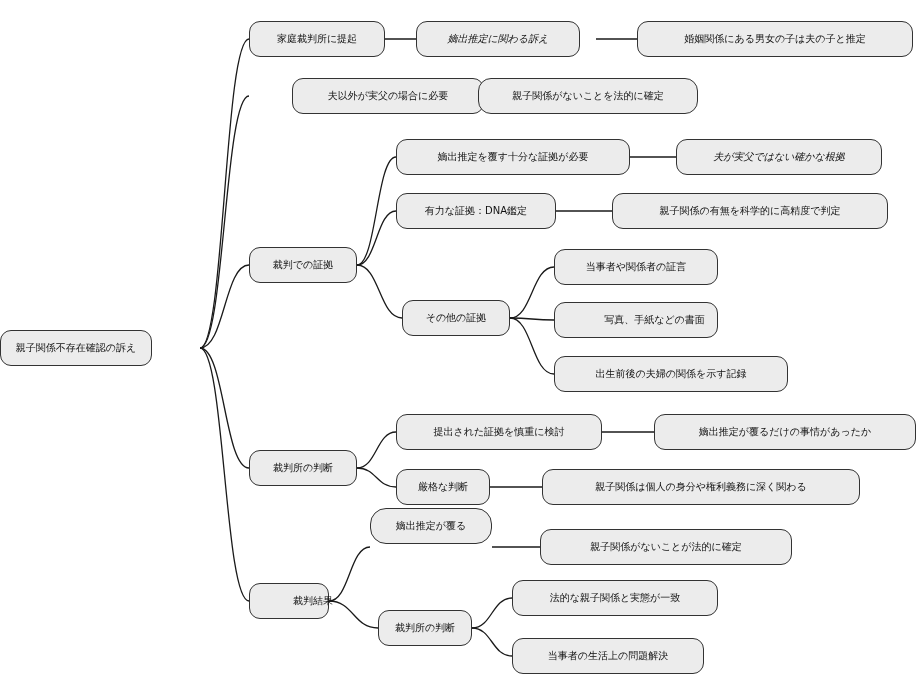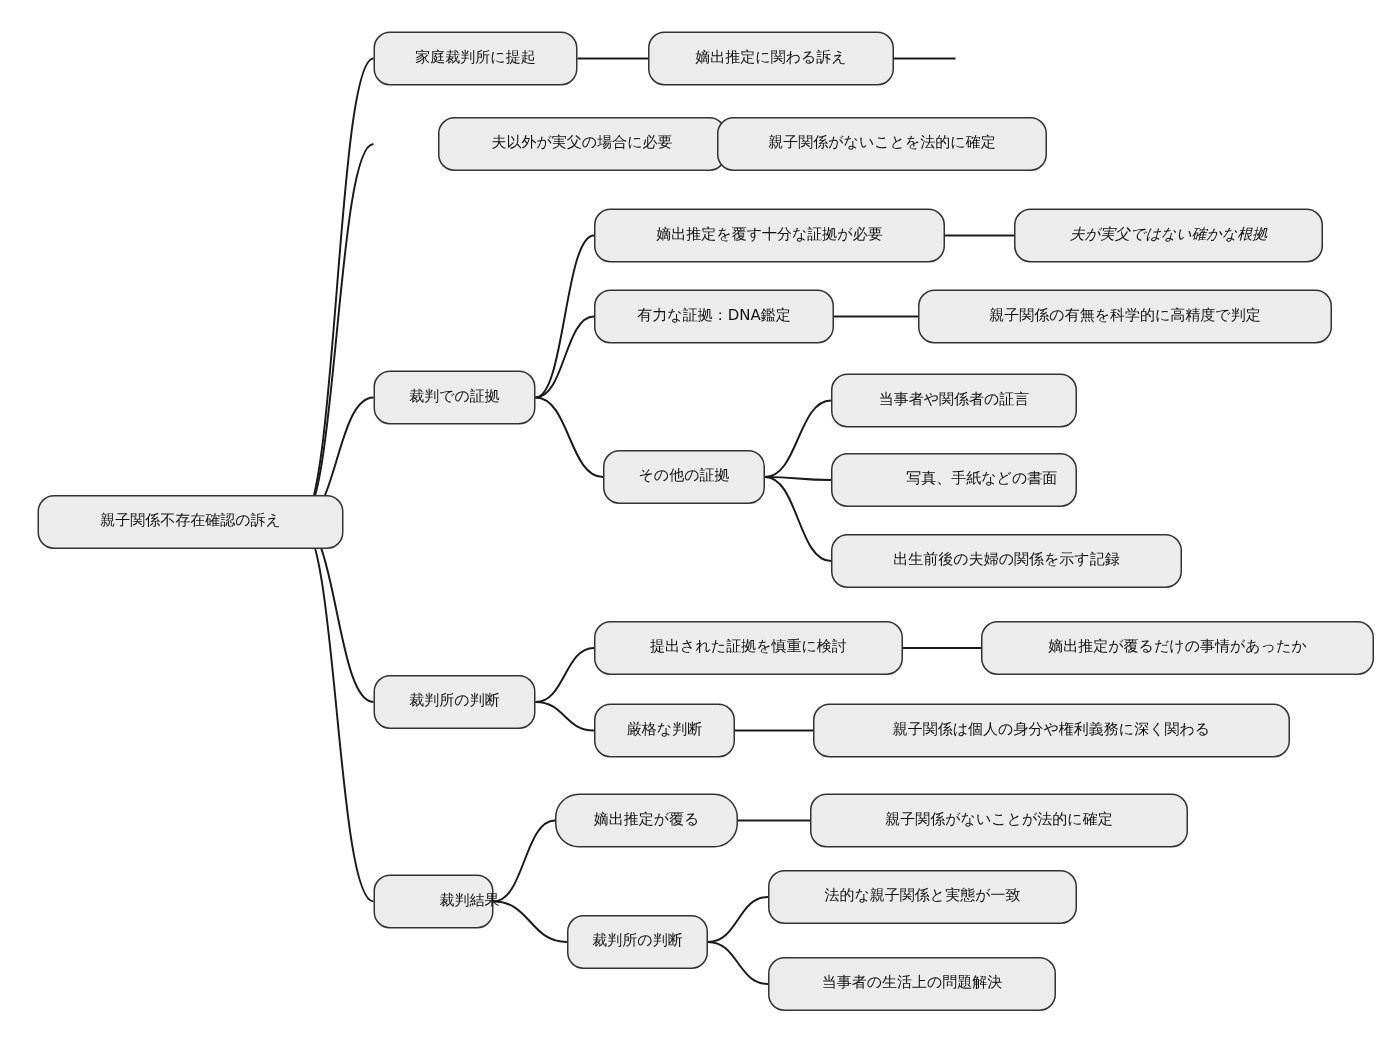--- a/index.html
+++ b/index.html
@@ -63,38 +63,39 @@
       <path d="M 602 432 C 628 432, 628 432, 654 432" fill="none" stroke="#1a1a1a" stroke-width="1.3"></path>
       <path d="M 357 468 C 376.5 468, 376.5 487, 396 487" fill="none" stroke="#1a1a1a" stroke-width="1.3"></path>
       <path d="M 490 487 C 516 487, 516 487, 542 487" fill="none" stroke="#1a1a1a" stroke-width="1.3"></path>
       <path d="M 329 601 C 349.5 601, 349.5 547, 370 547" fill="none" stroke="#1a1a1a" stroke-width="1.3"></path>
       <path d="M 492 547 C 516 547, 516 547, 540 547" fill="none" stroke="#1a1a1a" stroke-width="1.3"></path>
       <path d="M 329 601 C 353.5 601, 353.5 628, 378 628" fill="none" stroke="#1a1a1a" stroke-width="1.3"></path>
       <path d="M 472 628 C 492 628, 492 598, 512 598" fill="none" stroke="#1a1a1a" stroke-width="1.3"></path>
       <path d="M 472 628 C 492 628, 492 656, 512 656" fill="none" stroke="#1a1a1a" stroke-width="1.3"></path>
     </svg>
 
-<div class="node" style="left: 25px; top: 330px; width: 204px; height: 36px;">親子関係不存在確認の訴え</div>
+<div class="node" style="left: 0; top: 330px; width: 152px; height: 36px;">親子関係不存在確認の訴え</div>
     <div class="node" style="left: 249px; top: 21px; width: 136px; height: 36px;">家庭裁判所に提起</div>
-    <div class="node" style="left: 432px; top: 21px; width: 164px; height: 36px;">嫡出推定に関わる訴え</div>
+    <div class="node" style="left: 416px; top: 21px; width: 164px; height: 36px; font-style: italic;">嫡出推定に関わる訴え</div>
+    <div class="node" style="left: 637px; top: 21px; width: 276px; height: 36px;">婚姻関係にある男女の子は夫の子と推定</div>
     <div class="node" style="left: 249px; top: 78px; width: 192px; height: 36px; margin-left: 43px;">夫以外が実父の場合に必要</div>
-    <div class="node" style="left: 478px; top: 78px; width: 220px; height: 36px;">親子関係がないことを法的に確定</div>
+    <div class="node" style="left: 478px; top: 78px; width: 220px; height: 36px; border-radius: 13px;">親子関係がないことを法的に確定</div>
     <div class="node" style="left: 249px; top: 247px; width: 108px; height: 36px;">裁判での証拠</div>
     <div class="node" style="left: 396px; top: 139px; width: 234px; height: 36px;">嫡出推定を覆す十分な証拠が必要</div>
     <div class="node" style="left: 676px; top: 139px; width: 206px; height: 36px; font-style: italic;">夫が実父ではない確かな根拠</div>
     <div class="node" style="left: 396px; top: 193px; width: 160px; height: 36px;">有力な証拠：DNA鑑定</div>
     <div class="node" style="left: 612px; top: 193px; width: 276px; height: 36px;">親子関係の有無を科学的に高精度で判定</div>
     <div class="node" style="left: 402px; top: 300px; width: 108px; height: 36px;">その他の証拠</div>
     <div class="node" style="left: 554px; top: 249px; width: 164px; height: 36px;">当事者や関係者の証言</div>
     <div class="node" style="left: 554px; top: 302px; width: 164px; height: 36px; padding-left: 37px;">写真、手紙などの書面</div>
     <div class="node" style="left: 554px; top: 356px; width: 234px; height: 36px;">出生前後の夫婦の関係を示す記録</div>
     <div class="node" style="left: 249px; top: 450px; width: 108px; height: 36px;">裁判所の判断</div>
     <div class="node" style="left: 396px; top: 414px; width: 206px; height: 36px;">提出された証拠を慎重に検討</div>
     <div class="node" style="left: 654px; top: 414px; width: 262px; height: 36px;">嫡出推定が覆るだけの事情があったか</div>
     <div class="node" style="left: 396px; top: 469px; width: 94px; height: 36px;">厳格な判断</div>
     <div class="node" style="left: 542px; top: 469px; width: 318px; height: 36px;">親子関係は個人の身分や権利義務に深く関わる</div>
     <div class="node" style="left: 249px; top: 583px; width: 80px; height: 36px; padding-left: 48px;">裁判結果</div>
-    <div class="node" style="left: 370px; top: 529px; width: 122px; height: 36px; border-radius: 16px;">嫡出推定が覆る</div>
+    <div class="node" style="left: 370px; top: 508px; width: 122px; height: 36px; border-radius: 16px;">嫡出推定が覆る</div>
     <div class="node" style="left: 540px; top: 529px; width: 252px; height: 36px;">親子関係がないことが法的に確定</div>
     <div class="node" style="left: 378px; top: 610px; width: 94px; height: 36px;">裁判所の判断</div>
     <div class="node" style="left: 512px; top: 580px; width: 206px; height: 36px;">法的な親子関係と実態が一致</div>
     <div class="node" style="left: 512px; top: 638px; width: 192px; height: 36px;">当事者の生活上の問題解決</div>
   </div>
 
 </body></html>

